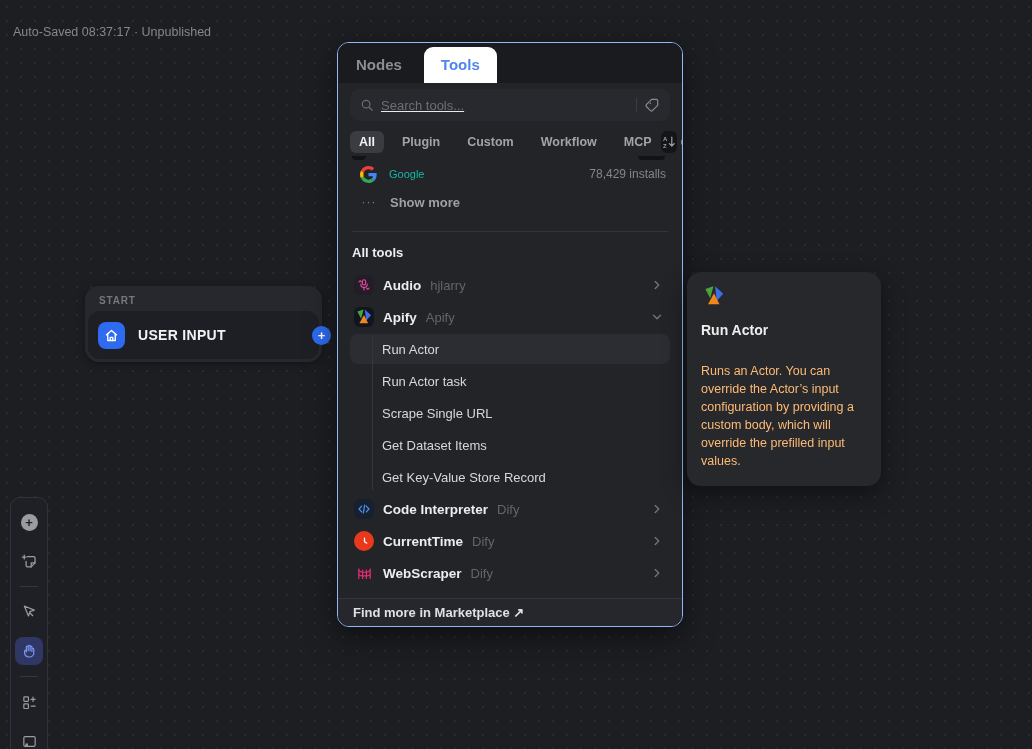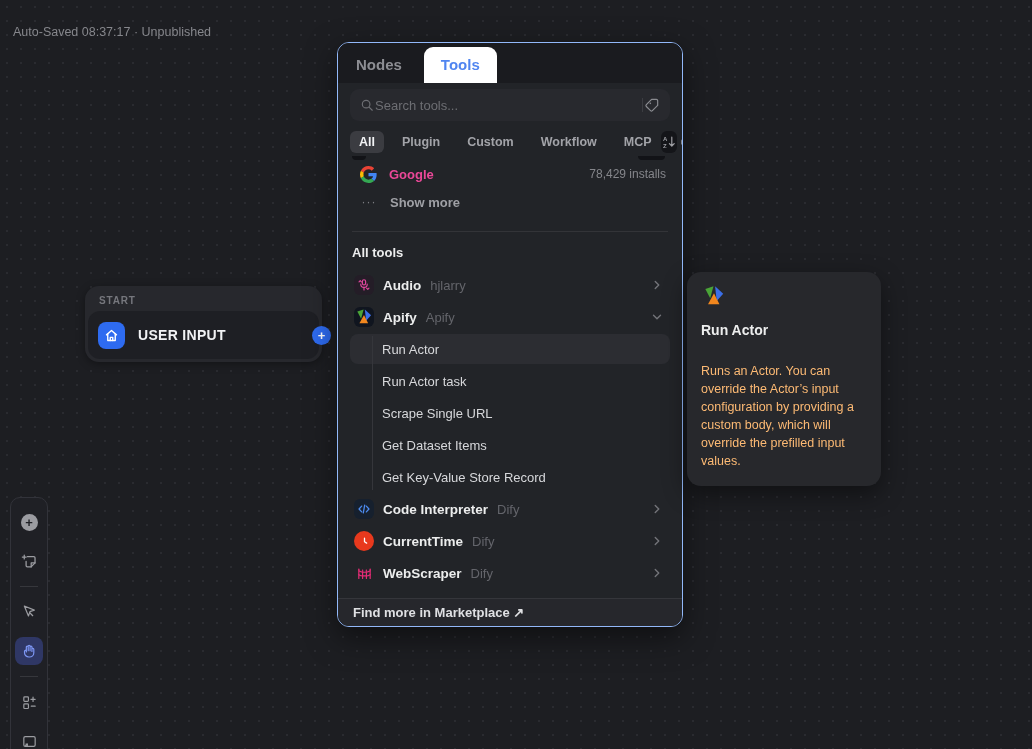--- a/index.html
+++ b/index.html
@@ -33,41 +33,41 @@
   .tb-divider { width:18px; height:1px; background:#36373c; }
   .plus-circle { width:17px; height:17px; border-radius:50%; background:#9b9ca1; color:#1f2025; display:flex; align-items:center; justify-content:center; font-size:13px; font-weight:700; line-height:1; }
 
   
   .panel { position:absolute; left:337px; top:42px; width:346px; height:585px; background:#222428; border:1.5px solid #92b8f9; border-radius:12px; box-shadow:0 10px 30px rgba(0,0,0,.5); overflow:hidden; }
   .panel-header { height:40px; background:#1a1b1f; display:flex; align-items:flex-end; padding-left:18px; }
   .tab { font-size:15px; font-weight:600; padding:9px 0 10px; color:#8d8e93; cursor:pointer; }
   .tab.tools { margin-left:22px; background:#ffffff; color:#5085f0; border-radius:9px 9px 0 0; padding:9px 17px 10px; }
   .panel-body { position:absolute; top:40px; bottom:28px; left:0; right:0; padding:6px 12px 0; overflow:hidden; }
 
-  .search-box { height:32px; background:#28292e; border-radius:9px; display:flex; align-items:center; padding:0 10px; gap:1px; }
+  .search-box { height:32px; background:#28292e; border-radius:9px; display:flex; align-items:center; padding:0 10px; gap:7px;text-decoration:underline; }
   .search-box input { flex:1; background:transparent; border:none; outline:none; font-family:inherit; font-size:13px; color:#cfd0d4; }
   .search-box input::placeholder { color:#6d6e73; }
   .search-div { width:1px; height:14px; background:#3c3d42; }
 
   .filter-row { margin-top:10px; height:24px; display:flex; align-items:flex-start; }
   .chip { font-size:12.5px; font-weight:600; color:#a2a3a8; padding:4px 9px; border-radius:6px; cursor:pointer; }
   .chip.active { background:#3b3c41; color:#f2f3f5; }
   .chip + .chip { margin-left:9px; }
   .filter-spacer { flex:1; }
   .icon-btn { width:22px; height:22px; border-radius:6px; display:flex; align-items:center; justify-content:center; color:#9fa0a5; cursor:pointer; }
   .icon-btn.sunken { background:#141519; }
   .icon-btn + .icon-btn { margin-left:3px; }
 
   .sliver { height:4px; position:relative; margin-top:1px; }
   .sliver span { position:absolute; bottom:0; background:#121317; border-radius:0 0 4px 4px; }
   .sliver .s1 { left:2px; width:14px; height:4px; }
   .sliver .s2 { right:5px; width:27px; height:4px; }
 
   .mkt-row { height:28px; display:flex; align-items:center; gap:12px; padding:0 4px 0 10px; }
-  .mkt-name { font-size:13px; font-weight:700; color:#ec4899; }
+  .mkt-name { font-size:11px; font-weight:400; color:#14b8a6; }
   .mkt-installs { margin-left:auto; font-size:12px; color:#85868b; }
   .showmore-row { height:28px; display:flex; align-items:center; gap:12px; padding-left:10px; color:#9fa0a5; cursor:pointer; }
   .dots { font-size:12px; letter-spacing:1px; color:#7c7d82; width:18px; text-align:center; }
   .showmore-label { font-size:13px;font-weight:bold; }
 
   .hr { height:1px; background:#333438; margin:15px 2px 0; }
   .section-title { margin-top:13px; font-size:13px; font-weight:700; color:#eceded; padding-left:2px; }
 
   .tool-row { height:30px; margin-top:2px; display:flex; align-items:center; gap:9px; padding:0 6px 0 4px; border-radius:8px; cursor:pointer; }
   .tool-icon { width:20px; height:20px; border-radius:6px; display:flex; align-items:center; justify-content:center; flex:0 0 auto; }

